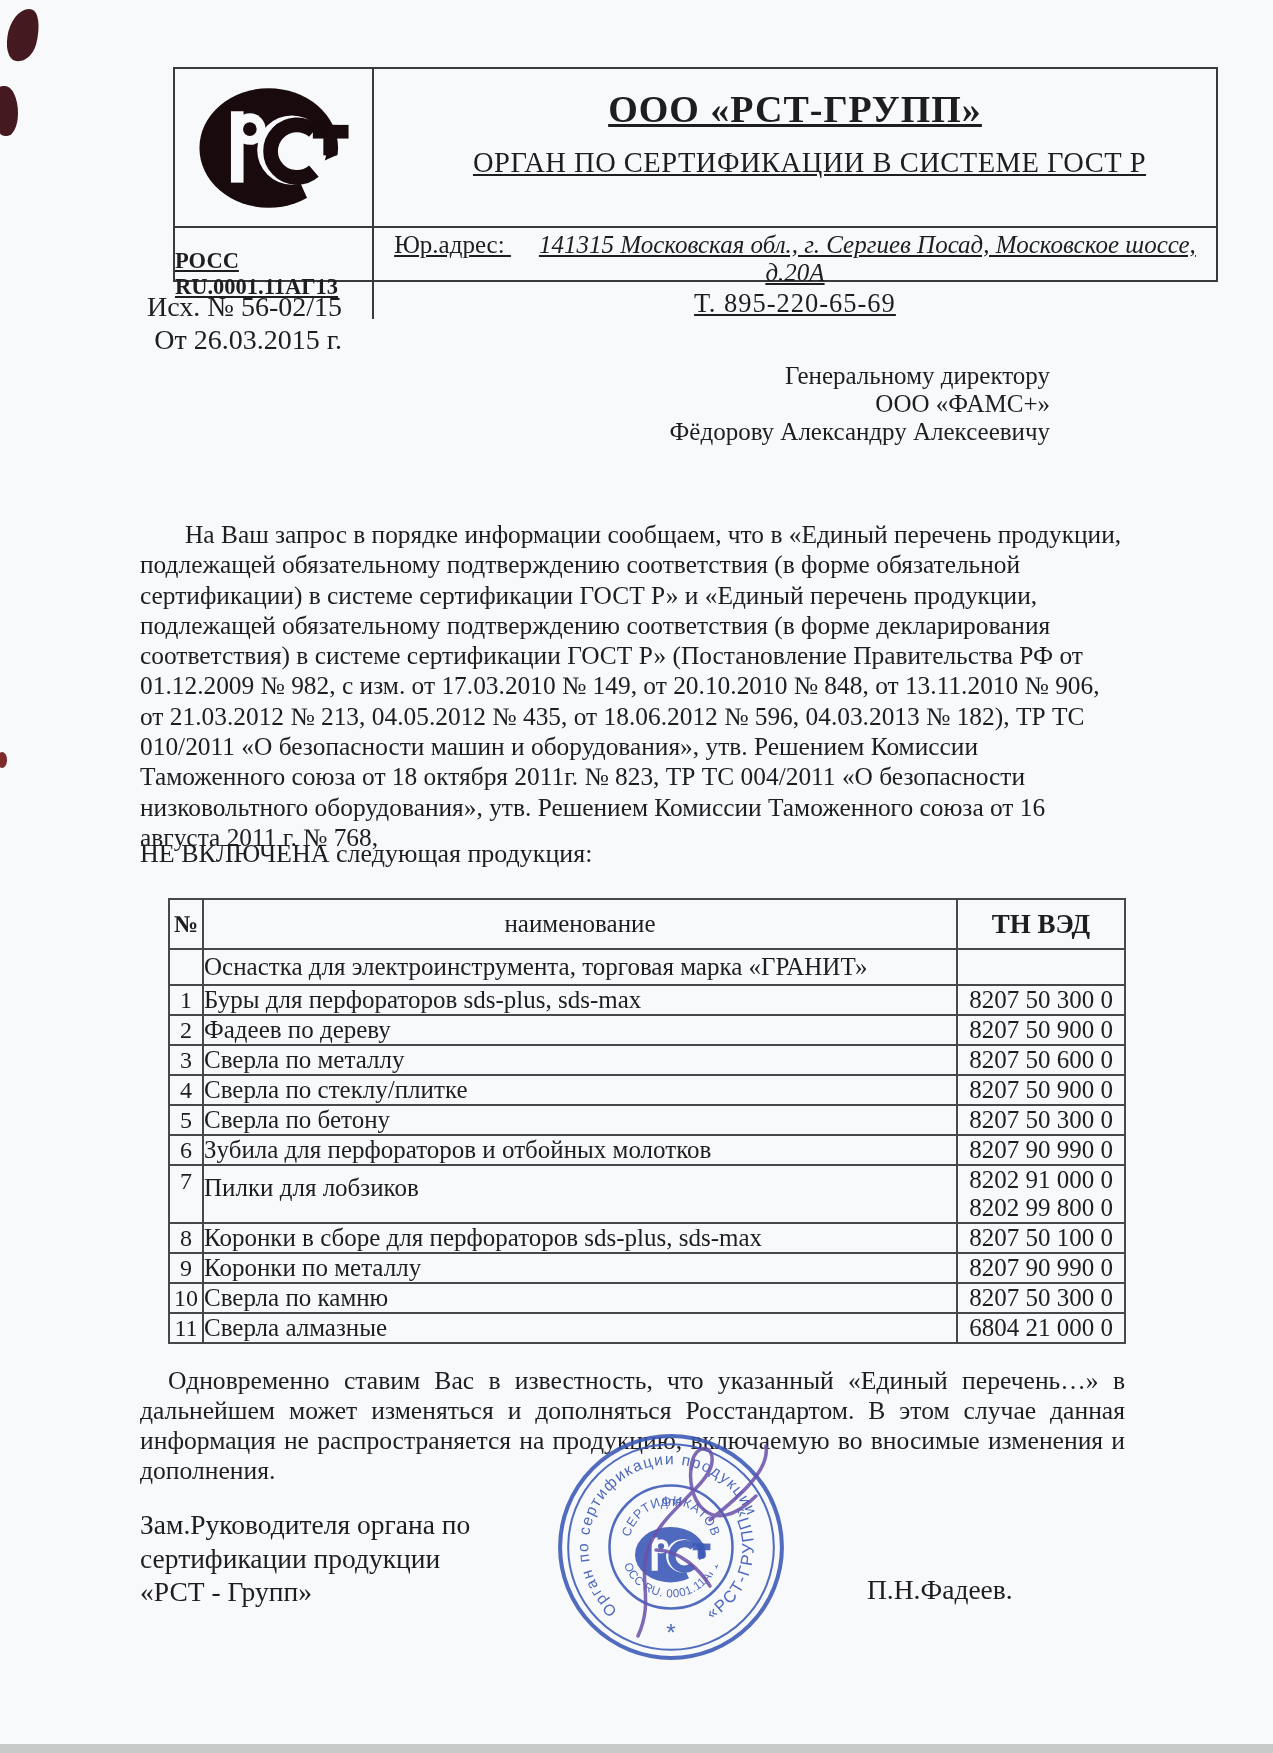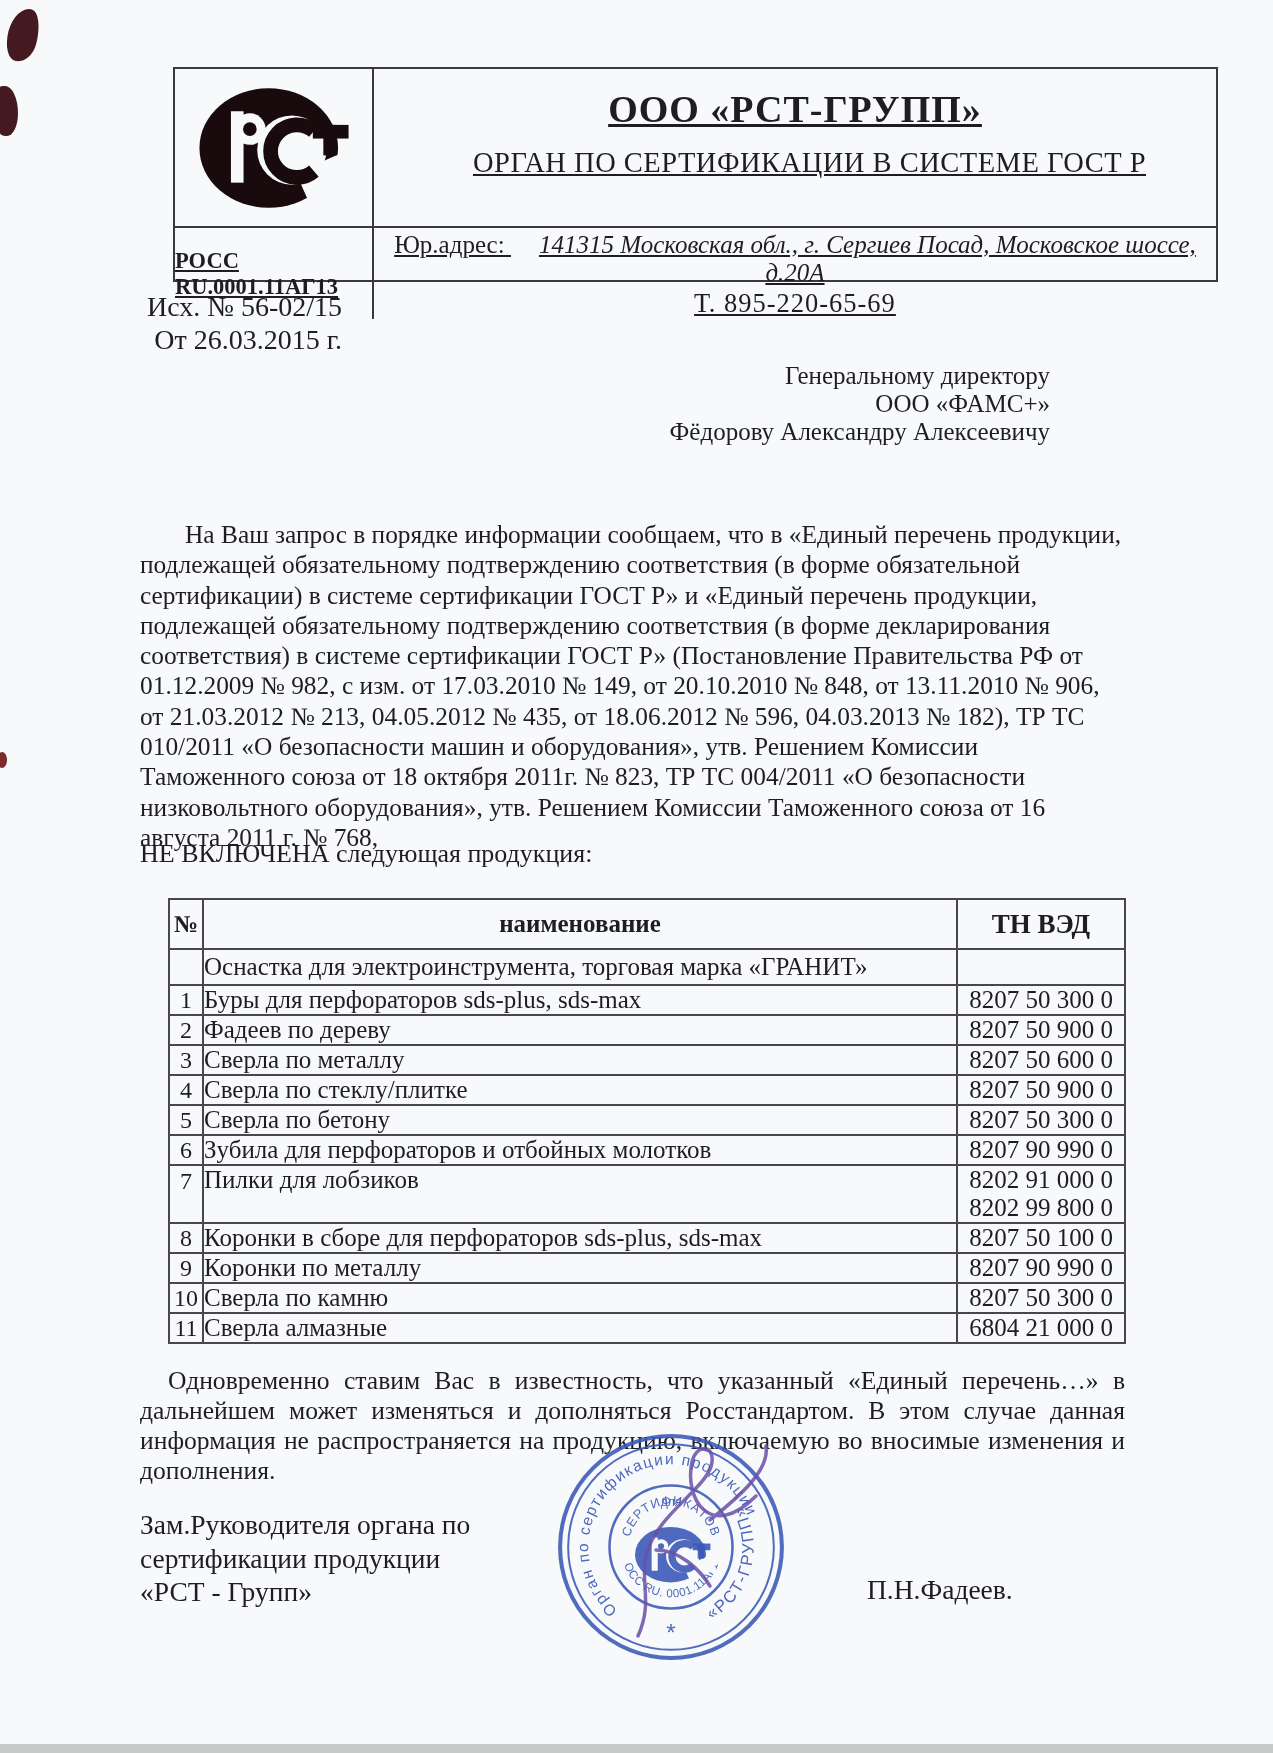--- a/index.html
+++ b/index.html
@@ -28,21 +28,21 @@
   .ref{position:absolute;left:147px;top:290px;font-size:28px;line-height:33px;text-align:right;}
   
   .recipient{position:absolute;right:223px;top:362px;text-align:right;font-size:25px;line-height:28px;}
   
   .p1{position:absolute;left:140px;top:519px;width:987px;font-size:25.4px;line-height:30.3px;text-indent:45px;text-align:left;}
   .not-incl{position:absolute;left:140px;top:839px;font-size:26px;}
   
   table.prod{position:absolute;left:168px;top:898px;width:950px;border-collapse:collapse;table-layout:fixed;font-size:25px;}
   table.prod td, table.prod th{border:2px solid #48484a;padding:0;vertical-align:middle;overflow:hidden;}
   th.h-num{width:32px;font-size:24px;font-weight:bold;vertical-align:top;padding-top:3px;}
-  th.h-name{width:752px;font-weight:bold;border-radius:24px;}
+  th.h-name{width:752px;font-weight:normal;border-radius:24px;}
   th.h-code{width:166px;font-weight:bold;font-size:27px;}
   td.c-num{text-align:center;font-size:24px;}
   td.c-name{padding-left:9px;}
   td.c-codes{text-align:center;}
   tr.group td{height:34px;}
   
   .p2{position:absolute;left:140px;top:1366px;width:985px;font-size:25.6px;line-height:30px;text-align:justify;text-indent:28px;}
   
   .sig-title{position:absolute;left:140px;top:1508px;font-size:27.5px;line-height:33.5px;}
   .sig-name{position:absolute;left:867px;top:1574px;font-size:27.5px;}
@@ -135,21 +135,21 @@
       <td class="c-name">Сверла по бетону</td>
       <td class="c-codes">8207 50 300 0</td>
     </tr>
     <tr style="height:30px">
       <td class="c-num">6</td>
       <td class="c-name">Зубила для перфораторов и отбойных молотков</td>
       <td class="c-codes">8207 90 990 0</td>
     </tr>
     <tr style="height:57px">
       <td class="c-num" style="vertical-align:top;padding-top:2px">7</td>
-      <td class="c-name" style="vertical-align:top;padding-top:0">Пилки для лобзиков</td>
+      <td class="c-name" style="vertical-align:top;padding-top:8px">Пилки для лобзиков</td>
       <td class="c-codes">
         <div>8202 91 000 0</div>
         <div>8202 99 800 0</div>
       </td>
     </tr>
     <tr style="height:30px">
       <td class="c-num">8</td>
       <td class="c-name">Коронки в сборе для перфораторов sds-plus, sds-max</td>
       <td class="c-codes">8207 50 100 0</td>
     </tr>

